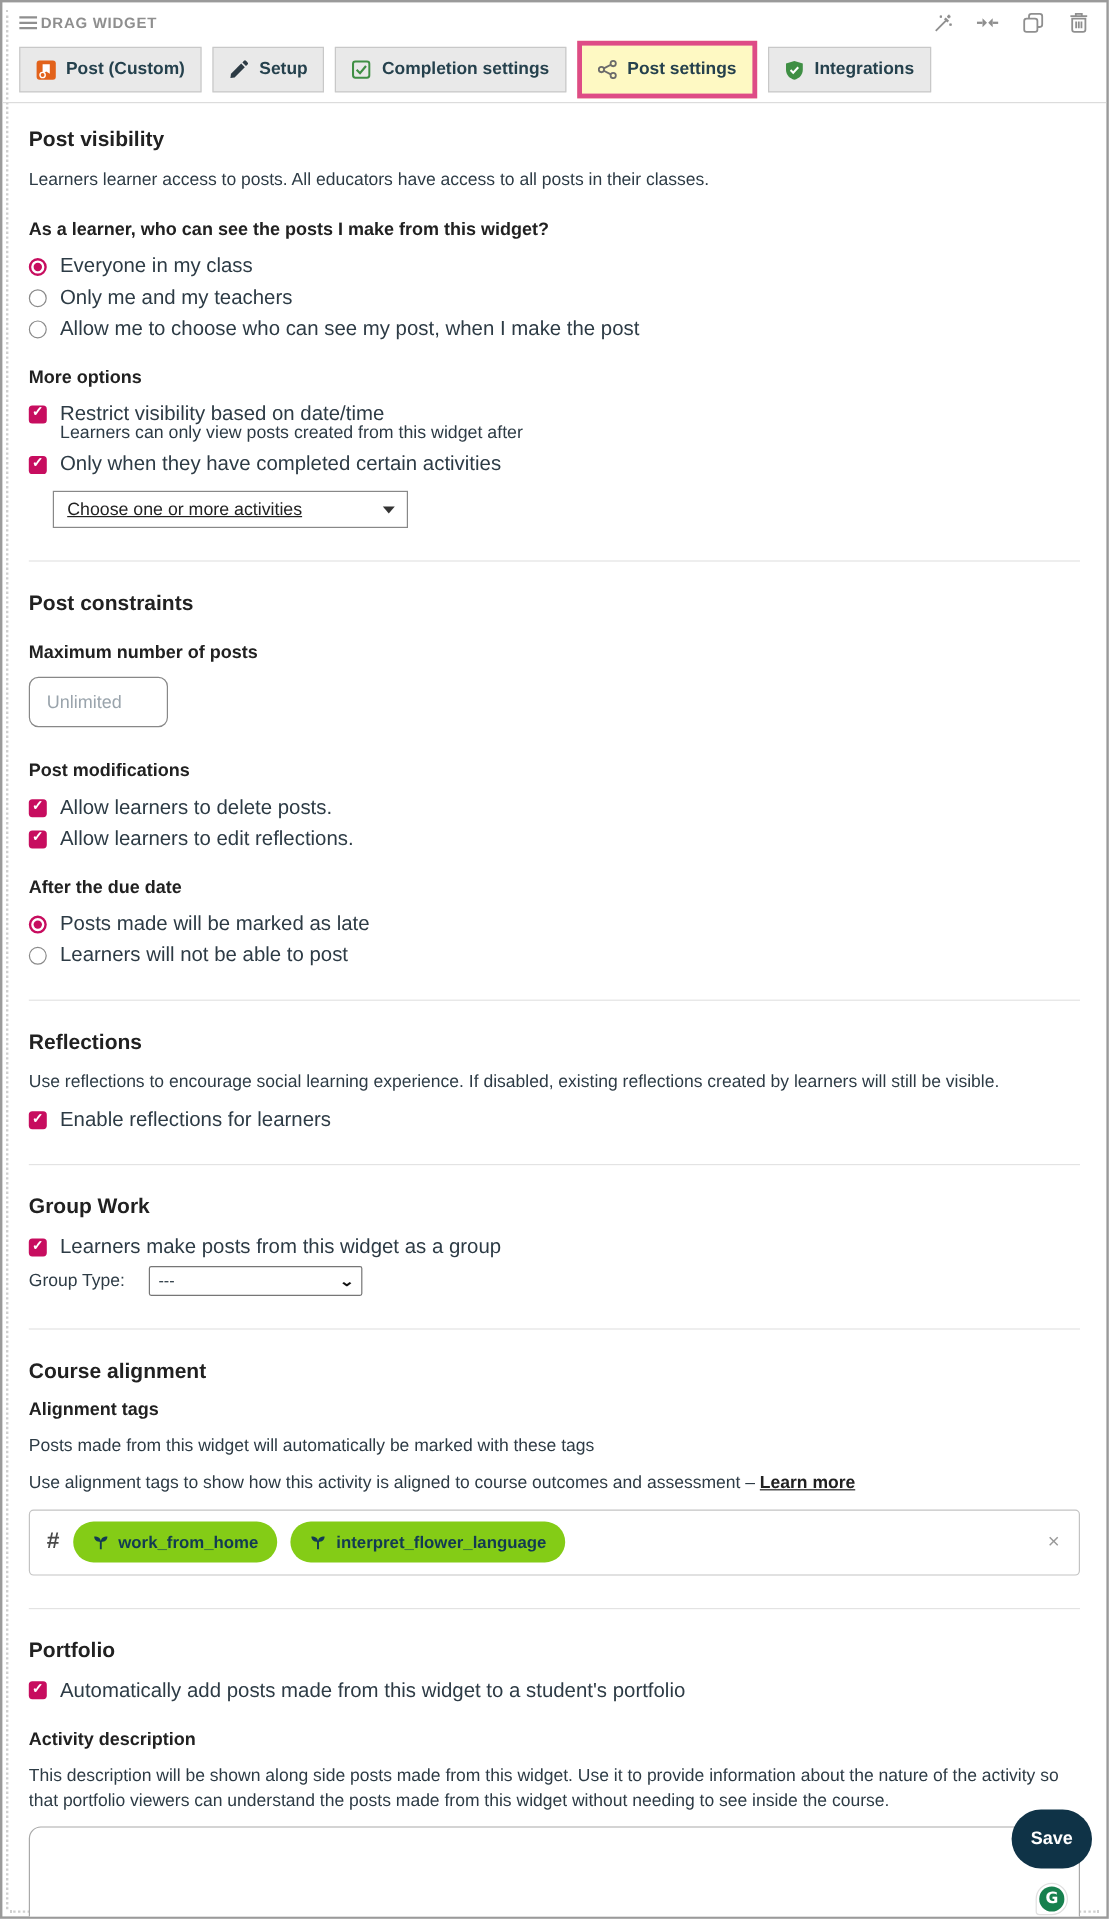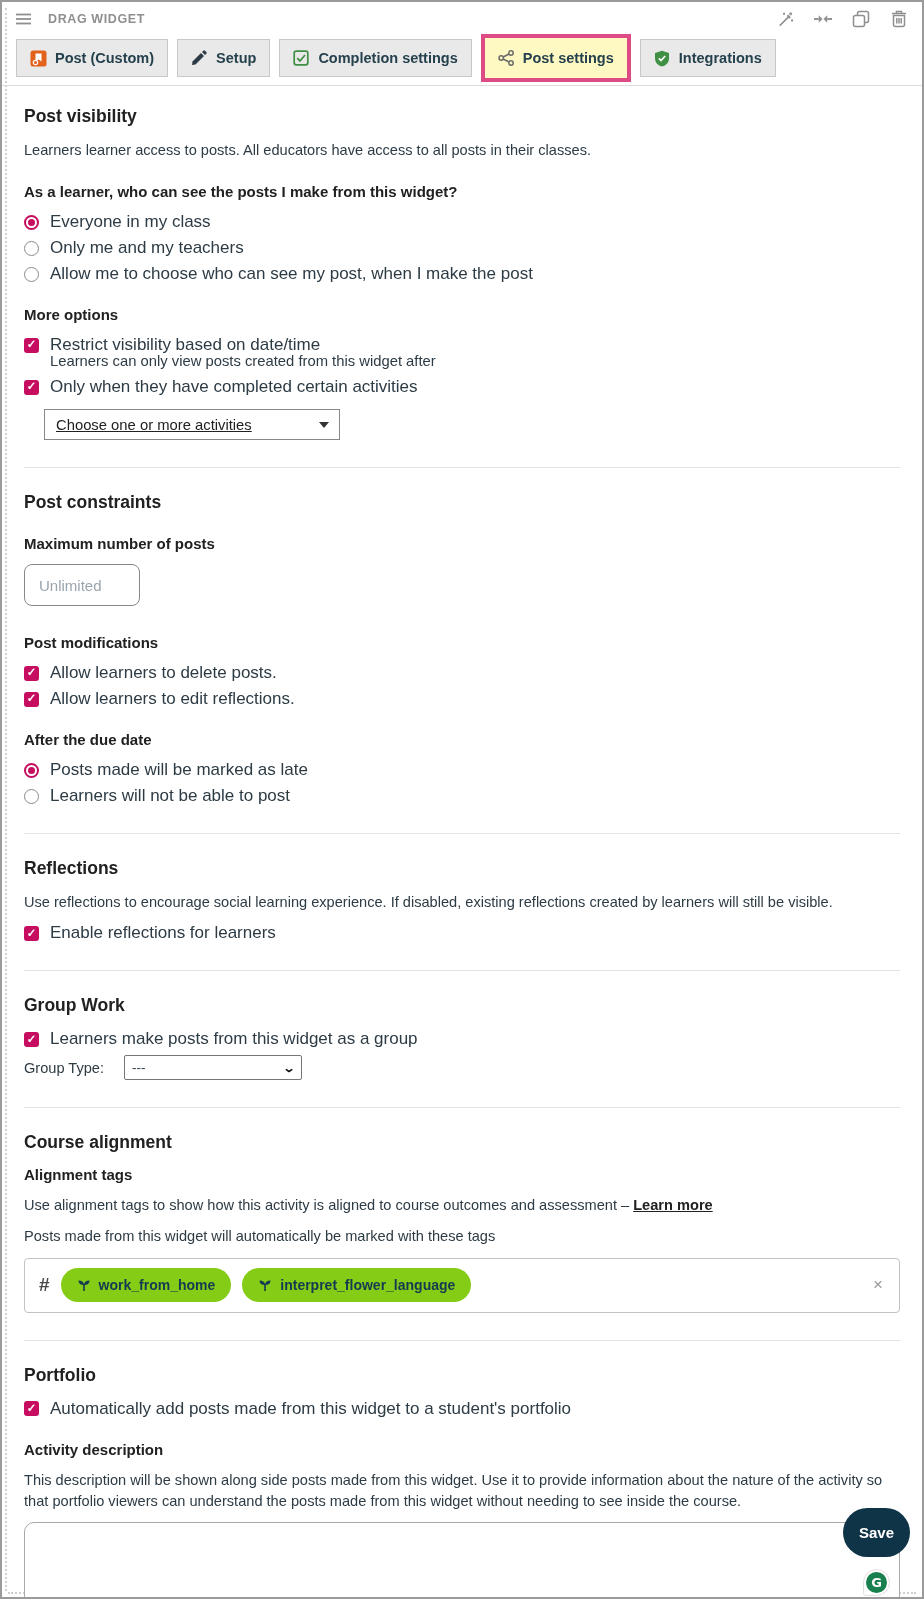--- a/index.html
+++ b/index.html
@@ -15,21 +15,21 @@
   }
   
   .left-dots { position:absolute; left:3px; top:6px; bottom:6px; width:0; border-left:2px dotted #cfcfcf; }
   .bottom-dots { position:absolute; left:6px; right:6px; bottom:3px; height:0; border-top:2px dotted #cfcfcf; }
 
   
   .widget-header {
     display:flex; align-items:center; justify-content:space-between;
     padding: 8px 14px 4px 12px;
   }
-  .header-left { display:flex; align-items:center; gap:16px; color:#8f8f8f; }
+  .header-left { display:flex; align-items:center; gap:2px; color:#8f8f8f; }
   .widget-title { font-size:12.5px; font-weight:700; letter-spacing:.6px; color:#8f8f8f; }
   .header-icons { display:flex; align-items:center; gap:20px; }
   .hicon { width:18px; height:18px; display:inline-flex; align-items:center; justify-content:center; cursor:pointer; }
   .hicon svg { display:block; }
 
   
   .tabbar { display:flex; align-items:center; gap:9px; padding: 2px 14px 0; position:relative; }
   .tab {
     display:flex; align-items:center; gap:8px;
     height:38px; padding:0 13px;
@@ -302,22 +302,22 @@
       <span>---</span>
       <span class="chev">⌄</span>
     </div>
   </div>
 
   <hr class="divider">
 
   
   <h2>Course alignment</h2>
   <div class="sublabel mt0">Alignment tags</div>
+  <p class="para">Posts made from this widget will automatically be marked with these tags</p>
   <p class="para"><span>Use alignment tags to show how this activity is aligned to course outcomes and assessment – </span><span class="learn-more">Learn more</span></p>
-  <p class="para">Posts made from this widget will automatically be marked with these tags</p>
 
   <div class="tags-box">
     <span class="hash-icon">#</span>
     <div class="tag-pill">
       <svg width="14" height="14" viewBox="0 0 14 14">
         <path d="M7 13V6" stroke="#123b52" stroke-width="1.6" fill="none"></path>
         <path d="M7 7C7 4 5 2.5 1.5 2.5 1.5 5.5 3.5 7 7 7z" fill="#123b52"></path>
         <path d="M7 7c0-3 2-4.5 5.5-4.5C12.5 5.5 10.5 7 7 7z" fill="#123b52"></path>
       </svg>
       <span class="tag-text">work_from_home</span>

